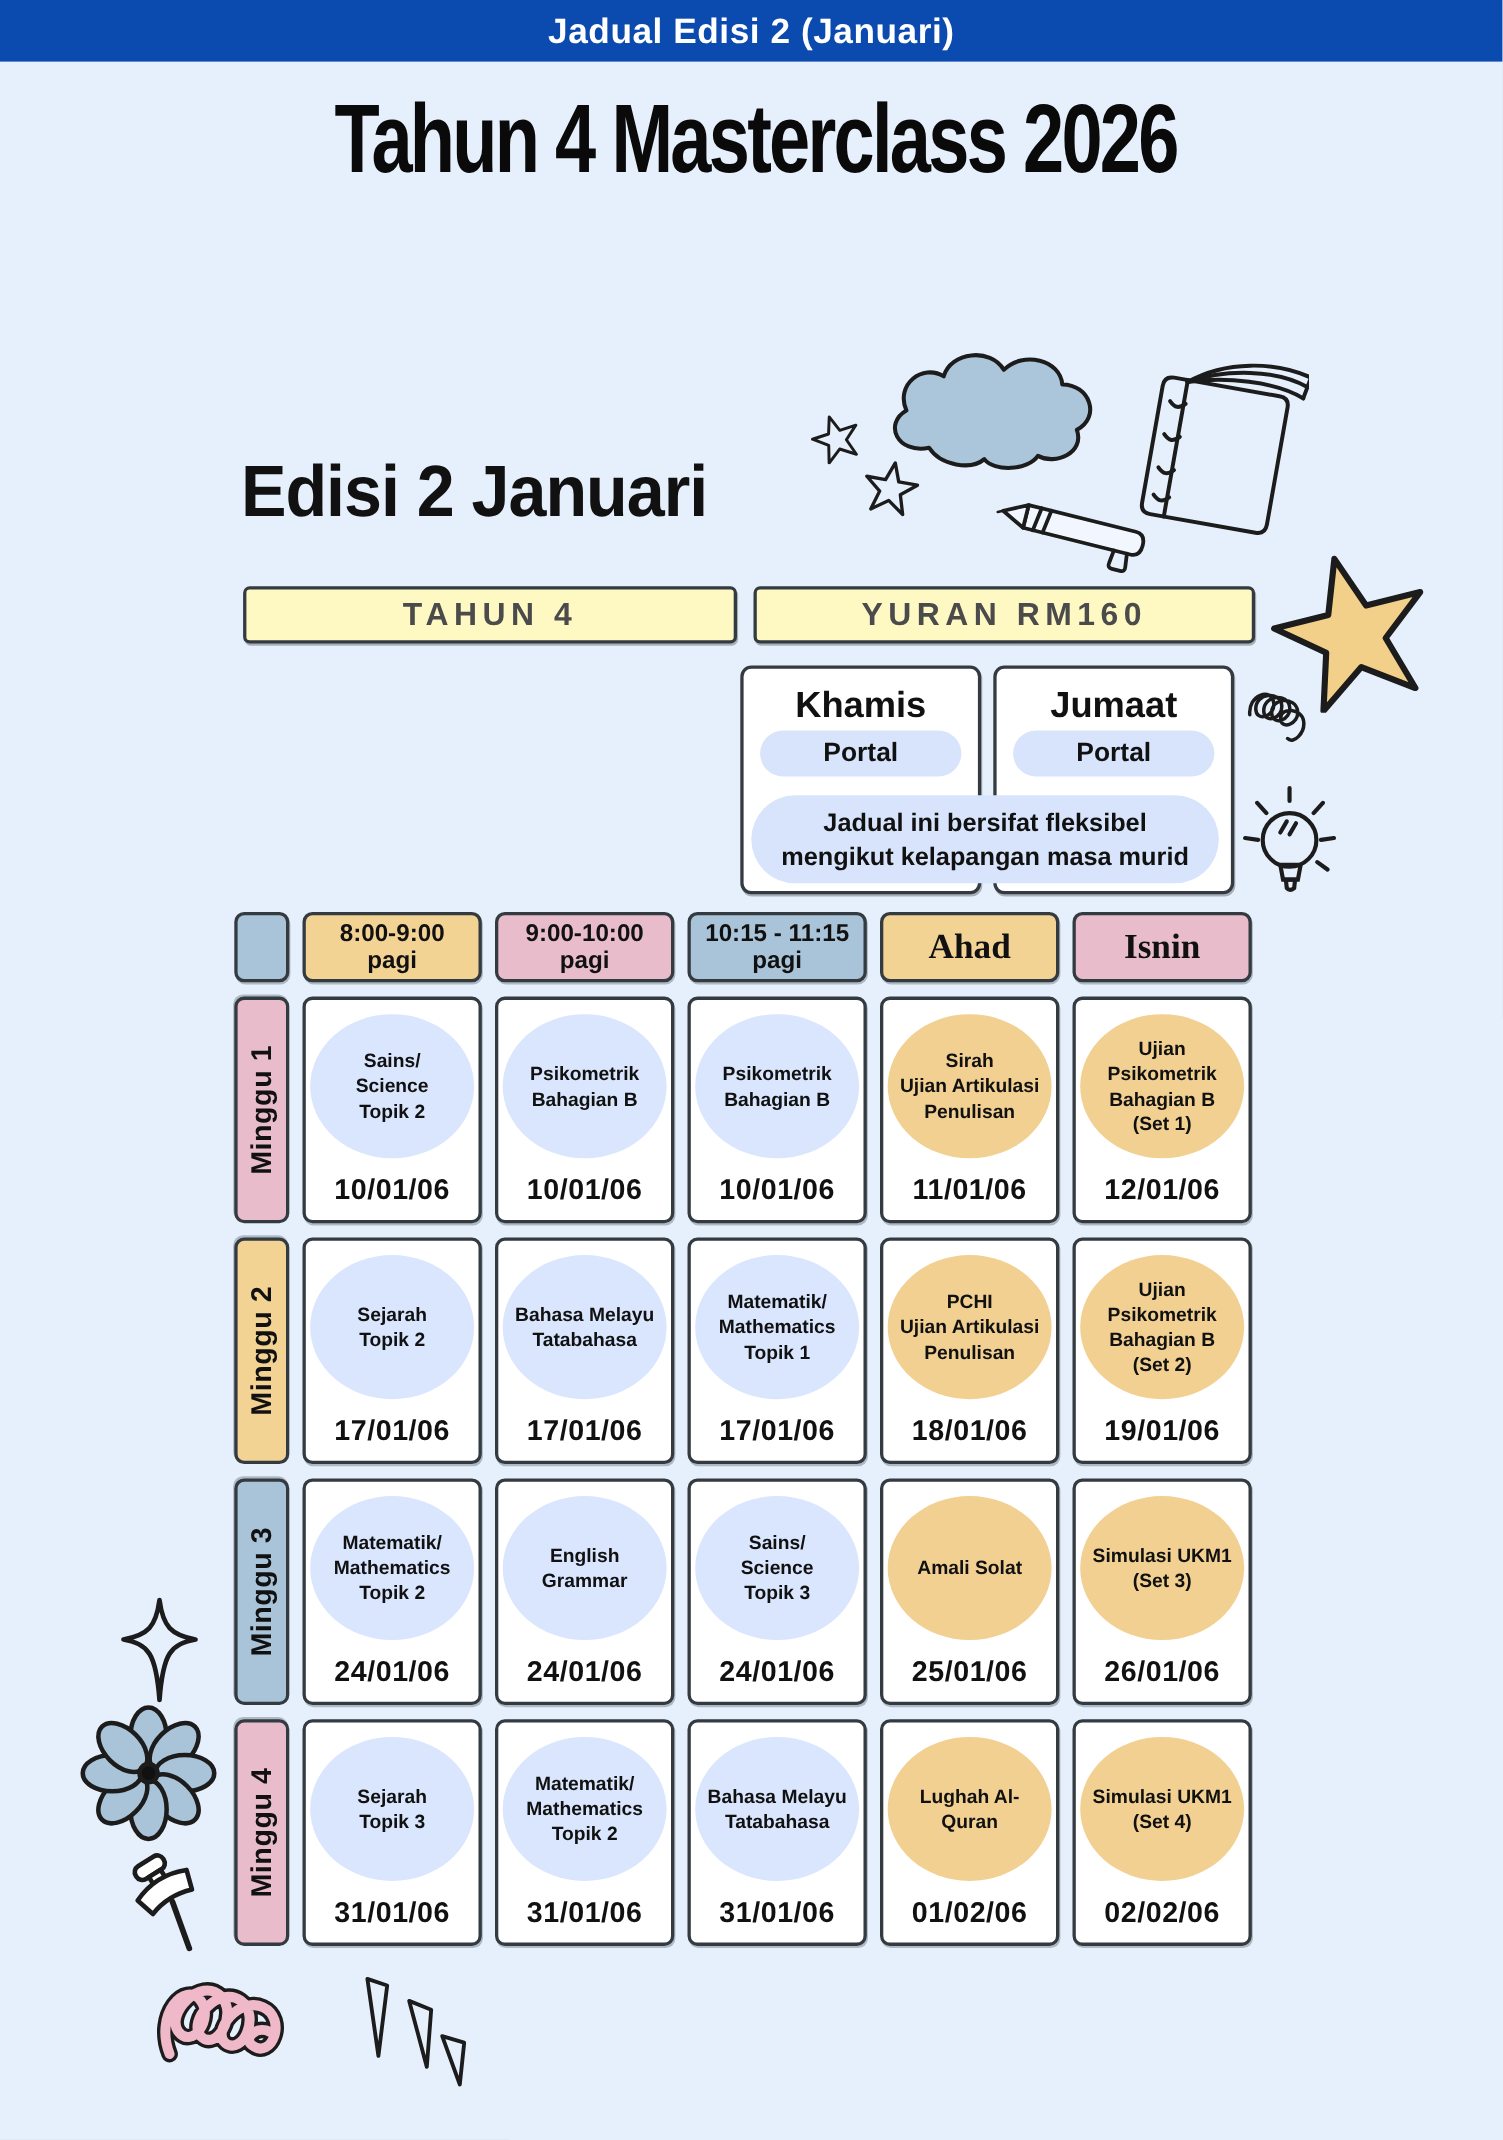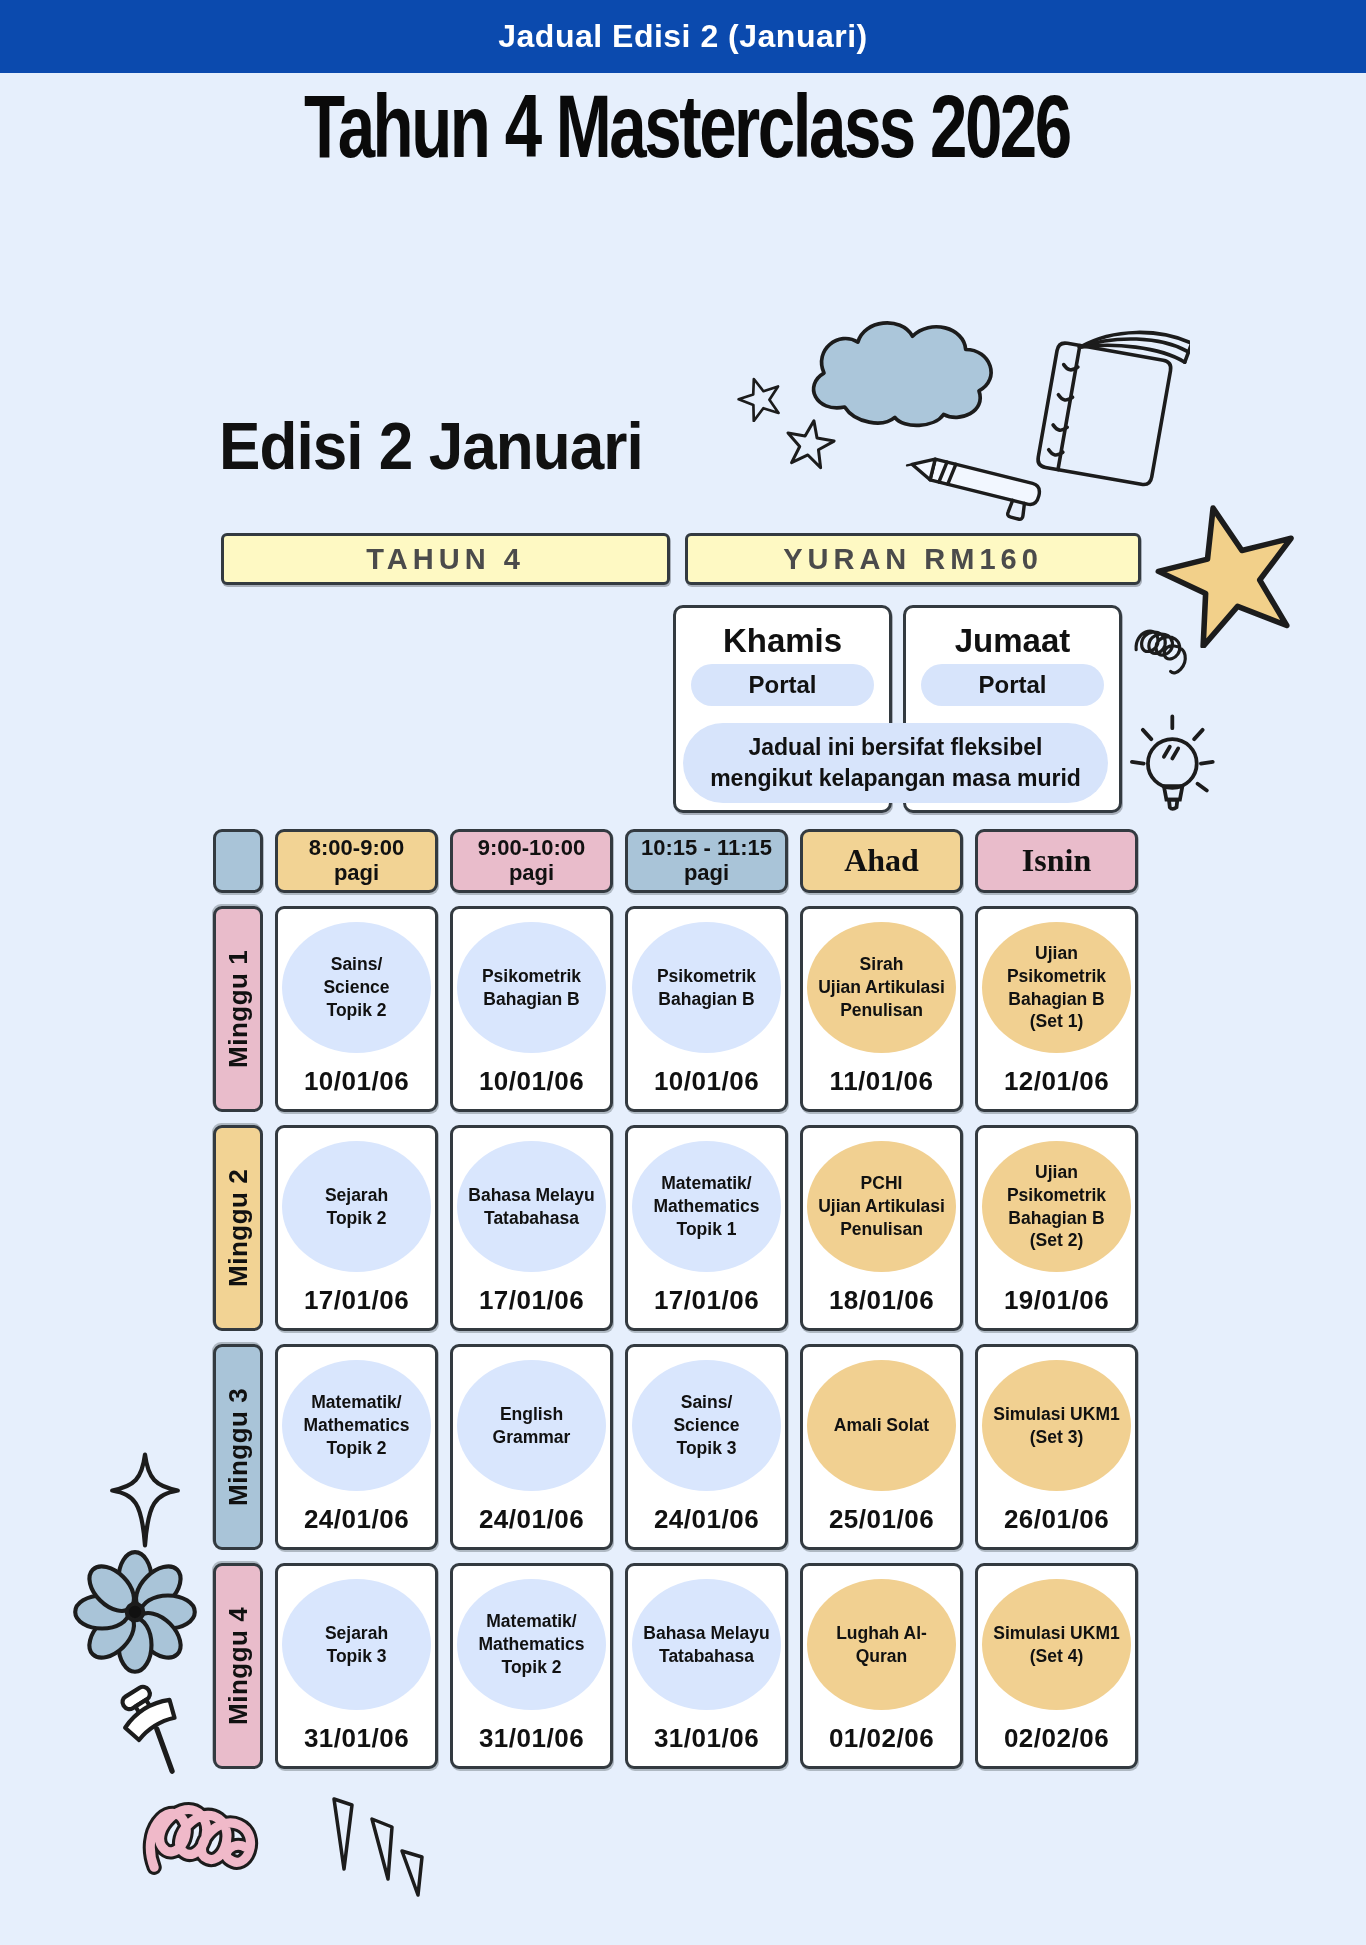--- a/index.html
+++ b/index.html
@@ -1,20 +1,20 @@
 <!DOCTYPE html>
 <html><head>
 <meta charset="utf-8">
 <style>
   * { margin:0; padding:0; box-sizing:border-box; }
   body { background:#c9d8ec; font-family:"Liberation Sans", sans-serif; color:#111; }
   .page { position:relative; width:1366px; height:1945px; margin:0 auto; background:#e6effc; overflow:hidden; }
 
   
-  .banner { position:absolute; left:0; top:0; width:100%; height:73px; background:#0b4aae;
+  .banner { position:absolute; left:0; top:0; width:100%; height:56px; background:#0b4aae;
             display:flex; align-items:center; justify-content:center; }
   .banner span { color:#fff; font-size:32px; font-weight:800; letter-spacing:.5px; }
 
   
   .title-row { position:absolute; top:80px; left:4px; width:100%; text-align:center; }
   .title-row span { display:inline-block; font-size:82px; font-weight:900; letter-spacing:-3px;
                     transform:scaleX(.82) scaleY(1.08); transform-origin:center; color:#0a0a0a; white-space:nowrap; }
   .subtitle-row { position:absolute; top:178px; left:0; width:100%; display:flex;
                   align-items:center; justify-content:center; gap:2px; }
   .subtitle-row .sub-text { font-size:43px; font-weight:500; color:#141414; }

